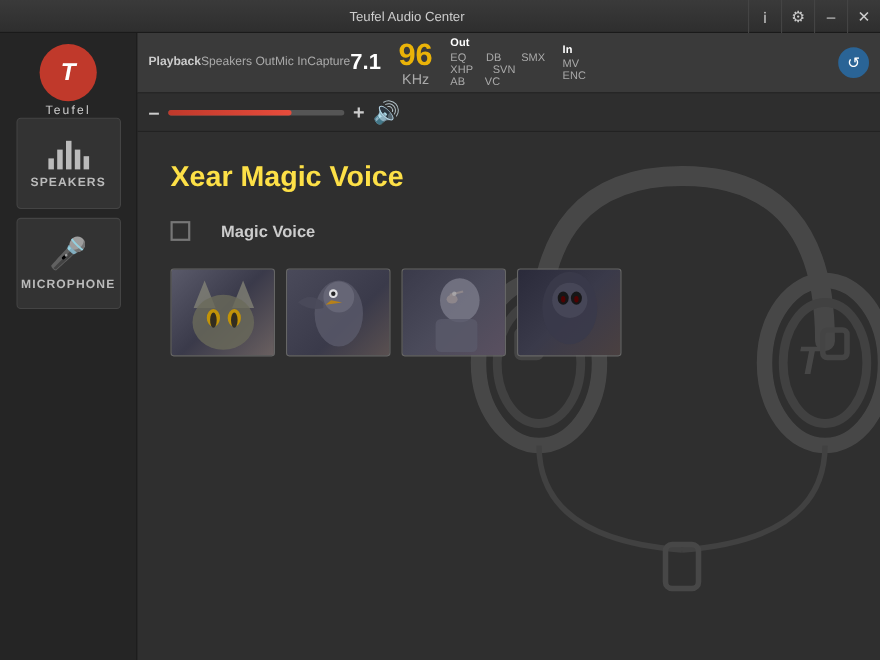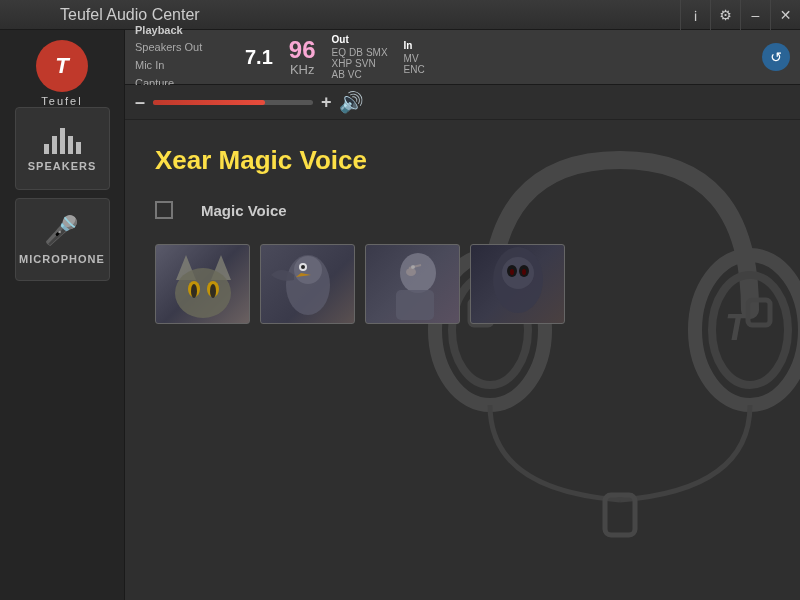--- a/index.html
+++ b/index.html
@@ -19,24 +19,24 @@
       background: linear-gradient(to bottom, #3a3a3a, #2e2e2e);
       display: flex;
       align-items: center;
       justify-content: space-between;
       border-bottom: 1px solid #1a1a1a;
     }
     #titlebar-left {
       width: 60px;
     }
     #titlebar-title {
-      font-size: 16px;
+      font-size: 12px;
       color: #ccc;
       flex: 1;
-      text-align: left;
+      text-align: center;
     }
     #titlebar-controls {
       display: flex;
       height: 100%;
     }
     .title-btn {
       width: 30px;
       height: 30px;
       display: flex;
       align-items: center;
@@ -113,36 +113,36 @@
       height: 55px;
       background: #3a3a3a;
       display: flex;
       align-items: center;
       padding: 0 10px;
       border-bottom: 1px solid #1a1a1a;
       gap: 0;
     }
     #nav-info {
       display: flex;
-      flex-direction: column;
+      flex-direction: row;
       font-size: 11px;
       color: #aaa;
       line-height: 1.6;
       min-width: 110px;
     }
     #nav-info .row1 { color: #ccc; font-weight: bold; }
     #sample-rate {
       display: flex;
       flex-direction: column;
       align-items: center;
       margin: 0 8px;
     }
     #sample-rate .big-num {
-      font-size: 24px;
-      color: #f9a8d4;
+      font-size: 28px;
+      color: #eab308;
       font-weight: bold;
       line-height: 1;
     }
     #sample-rate .unit {
       font-size: 13px;
       color: #aaa;
     }
     #channels {
       font-size: 20px;
       color: #fff;
@@ -157,21 +157,21 @@
       margin: 0 8px;
     }
     #out-section .title, #in-section .title {
       font-size: 10px;
       color: #fff;
       font-weight: bold;
       margin-bottom: 2px;
     }
     #out-section .tags, #in-section .tags {
       display: flex;
-      gap: 3px;
+      gap: 18px;
       flex-wrap: wrap;
     }
     .tag {
       font-size: 10px;
       color: #aaa;
     }
     #nav-refresh {
       margin-left: auto;
       width: 28px;
       height: 28px;

